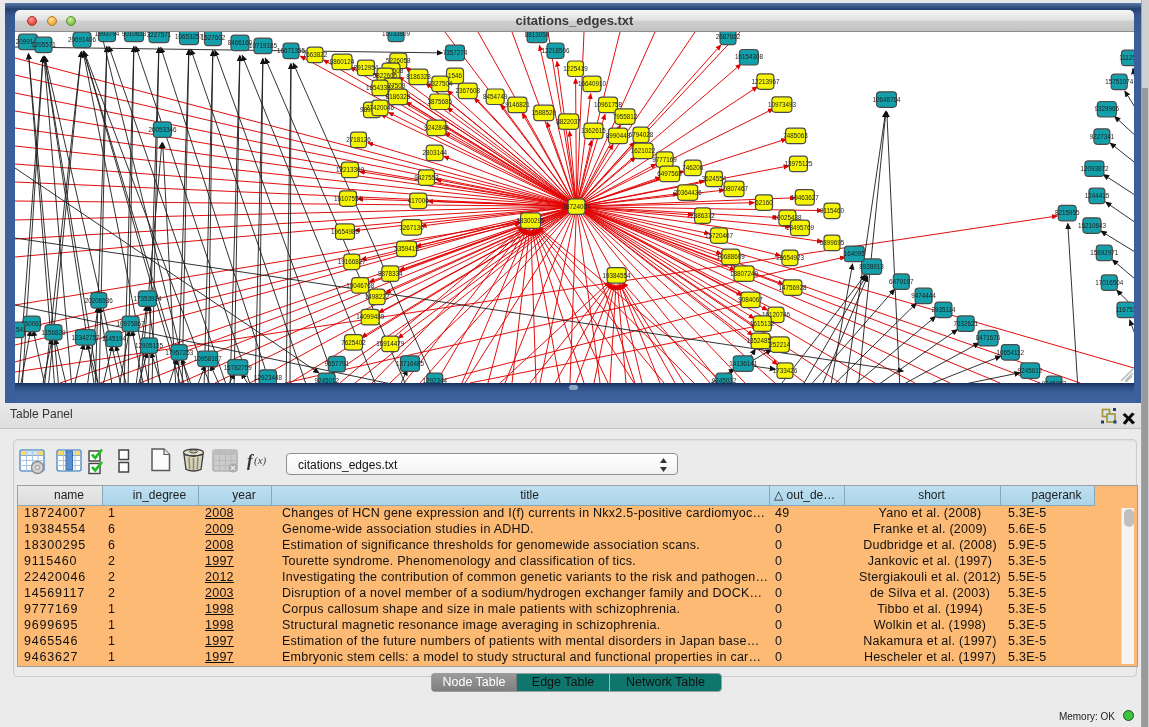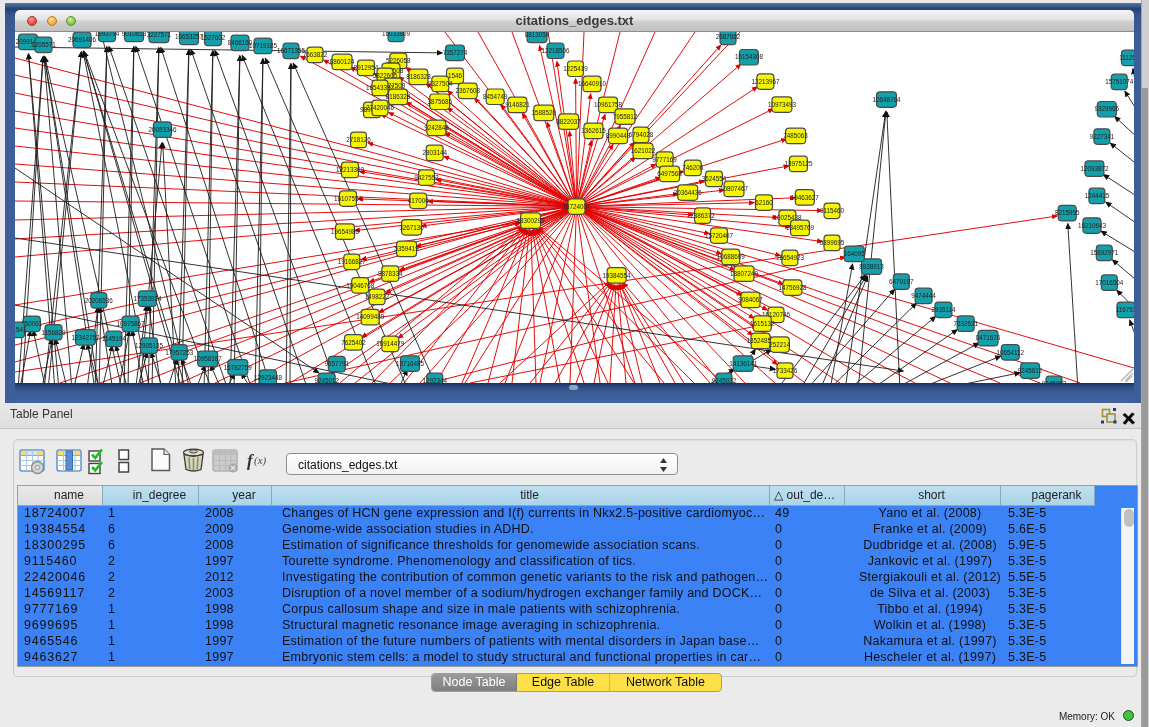--- a/index.html
+++ b/index.html
@@ -19,37 +19,37 @@
 #toolbox{position:absolute;left:13px;top:36px;width:1124px;height:238px;background:#ebebeb;border:1px solid #cdcdcd;border-radius:4px;box-shadow:inset 0 1px 2px rgba(0,0,0,0.06);}
 #phead{position:absolute;left:0;top:0;width:1141px;height:26px;background:linear-gradient(180deg,#e8e8e8,#dedede);border-bottom:1px solid #c4c4c4;}
 #phead .t{position:absolute;left:10px;top:4px;font-size:12px;color:#333;}
 #rstrip{position:absolute;left:1141px;top:0px;width:8px;height:727px;background:#cfcfcf;border-left:1px solid #a5a5a5;}
 #rstrip .in{position:absolute;left:0px;top:88px;width:6px;height:639px;background:#9a9a9a;}
 
 #combo{position:absolute;left:286px;top:50px;width:392px;height:22px;background:linear-gradient(180deg,#fff,#f2f2f2);border:1px solid #8f8f8f;border-radius:4px;}
 #combo .t{position:absolute;left:11px;top:4px;font-size:12px;color:#111;}
 #combo .arr{position:absolute;right:8px;top:3px;font-size:11px;color:#222;}
 
-#tbl{position:absolute;left:17px;top:82px;width:1121px;height:182px;background:#3b82f6;border:1px solid #9d9d9d;}
+#tbl{position:absolute;left:17px;top:82px;width:1121px;height:182px;background:#fdba74;border:1px solid #9d9d9d;}
 #thead{position:absolute;left:0;top:0;height:20px;width:1119px;}
 #thead .th{position:absolute;top:0;height:20px;background:linear-gradient(180deg,#bedff1,#abd4e8);border-right:1px solid #89a9b8;border-bottom:1px solid #89a9b8;font-size:12px;color:#222;text-align:center;line-height:19px;overflow:hidden;white-space:nowrap;padding-left:18px;}
 #tbody{position:absolute;left:0;top:20px;width:1119px;}
 .tr{position:relative;height:16px;font-size:12.5px;letter-spacing:0.25px;color:#111;white-space:nowrap;}
 .tr div{position:absolute;top:0;height:16px;line-height:15px;overflow:hidden;}
 .c0{left:6px;width:80px;letter-spacing:0.8px;}
 .c1{left:90px;width:88px;}
-.c2{left:187px;width:65px;}
+.c2{left:187px;width:65px;text-decoration:underline;}
 .c3{left:264px;width:488px;}
 .c4{left:757px;width:68px;}
 .c5{left:832px;width:160px;text-align:center;}
 .c6{left:985px;width:92px;padding-left:5px;}
 #vsb{position:absolute;right:3px;top:22px;width:13px;height:156px;background:#f4f4f4;border-left:1px solid #e0e0e0;}
 #vsb .th{position:absolute;left:1.5px;top:1px;width:10px;height:18px;background:#c0c0c0;border-radius:5px;}
 
-#tabs{position:absolute;left:431px;top:270px;height:19px;border:1px solid #9d9d9d;border-radius:4px;background:#fde047;display:flex;}
+#tabs{position:absolute;left:431px;top:270px;height:19px;border:1px solid #9d9d9d;border-radius:4px;background:#0f766e;display:flex;}
 #tabs .tab{height:17px;font-size:12.5px;line-height:16px;color:#111;border-right:1px solid #b5b5b5;text-align:center;}
 #tabs .tab.sel{background:linear-gradient(180deg,#9a9a9a,#7f7f7f);color:#fff;border-radius:3px 0 0 3px;border-right:1px solid #777;}
 #tabs .tab:last-child{border-right:none;}
 #mem{position:absolute;right:26px;top:308px;font-size:10px;color:#222;}
 #memball{position:absolute;right:7px;top:307px;width:11px;height:11px;border-radius:50%;background:#3ec43e;border:1px solid #1c531c;}
 </style></head>
 <body>
 <div id="stage">
 <div id="frame"></div>
 <div id="canvas"></div>

